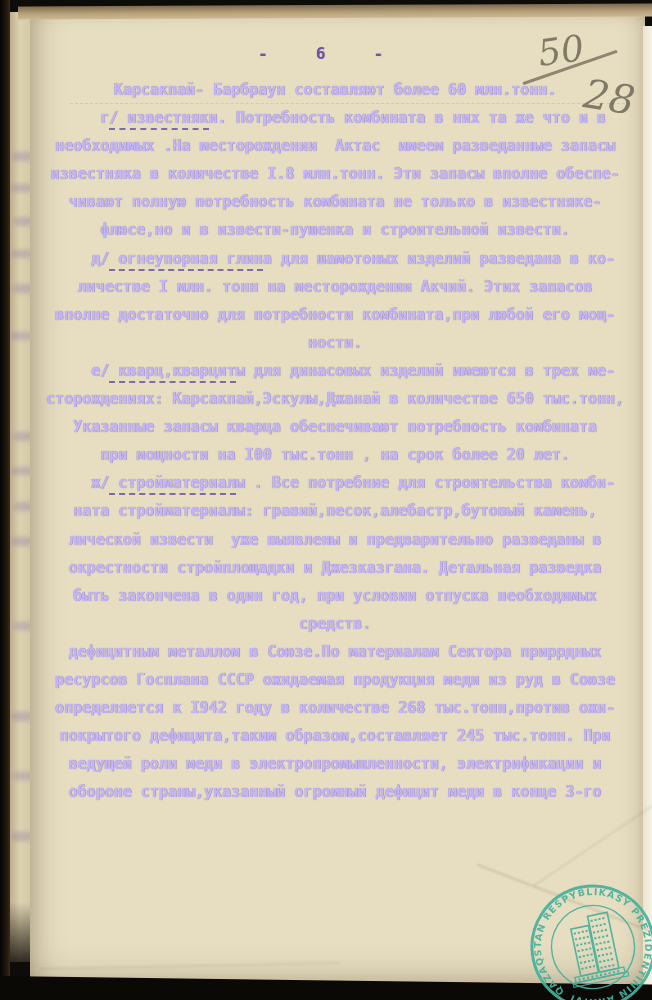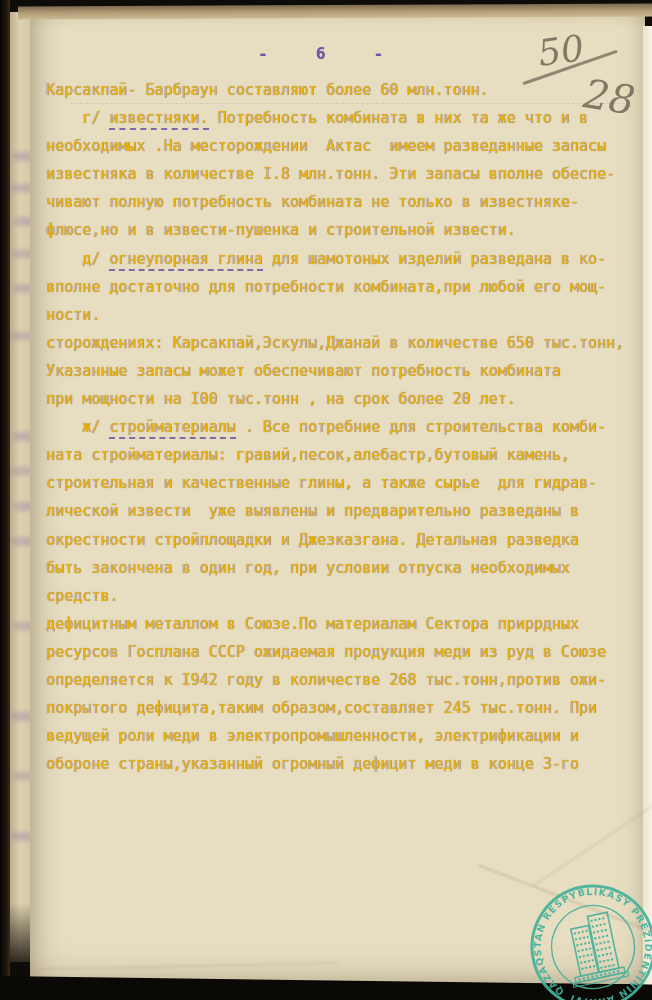--- a/index.html
+++ b/index.html
@@ -53,23 +53,24 @@
   .bottom-edge{
     position:absolute;left:-6px;top:976px;width:710px;height:40px;
     background:#0b0906;transform:rotate(0.75deg);transform-origin:left top;z-index:7;
   }
   
   .textblock{
     position:absolute;left:46px;top:76px;z-index:8;
   }
   .tline{
     position:relative;height:28.1px;line-height:28.1px;
-    font-size:15px;font-weight:400;white-space:pre;
-    color:#eab308;
+    font-size:15px;font-weight:700;white-space:pre;
+    color:#c4b5fd;
     text-shadow:0.5px 0.4px 0.8px rgba(84,62,145,.55), -0.4px 0 0.7px rgba(84,62,145,.30);
+    text-align:center;
   }
   .tul{
     position:absolute;bottom:2px;height:0;
     border-bottom:2px dashed rgba(107,87,161,.85);
   }
   .page-number{
     position:absolute;left:258px;top:44px;z-index:8;
     font-size:16px;font-weight:700;white-space:pre;color:#6b57a1;
     text-shadow:0.5px 0.4px 0.8px rgba(84,62,145,.5);
   }
@@ -136,28 +137,29 @@
   <div class="hand hand-28">28</div>
 
   <div class="textblock">
       <div class="tline">Карсакпай- Барбраун составляют более 60 млн.тонн.</div>
       <div class="tline">    г/ известняки. Потребность комбината в них та же что и в<i class="tul" style="left: 7ch; width: 11ch;"></i></div>
       <div class="tline">необходимых .На месторождении  Актас  имеем разведанные запасы</div>
       <div class="tline">известняка в количестве I.8 млн.тонн. Эти запасы вполне обеспе-</div>
       <div class="tline">чивают полную потребность комбината не только в известняке-</div>
       <div class="tline">флюсе,но и в извести-пушенка и строительной извести.</div>
       <div class="tline">    д/ огнеупорная глина для шамотоных изделий разведана в ко-<i class="tul" style="left: 7ch; width: 17ch;"></i></div>
+      <div class="tline">личестве I млн. тонн на месторождении Акчий. Этих запасов</div>
       <div class="tline">вполне достаточно для потребности комбината,при любой его мощ-</div>
       <div class="tline">ности.</div>
+      <div class="tline">    е/ кварц,кварциты для динасовых изделий имеются в трех ме-<i class="tul" style="left: 7ch; width: 14ch;"></i></div>
       <div class="tline">сторождениях: Карсакпай,Эскулы,Джанай в количестве 650 тыс.тонн,</div>
-      <div class="tline">Указанные запасы может обеспечивают потребность комбината</div>
+      <div class="tline">Указанные запасы кварца обеспечивают потребность комбината</div>
       <div class="tline">при мощности на I00 тыс.тонн , на срок более 20 лет.</div>
       <div class="tline">    ж/ стройматериалы . Все потребние для строительства комби-<i class="tul" style="left: 7ch; width: 14ch;"></i></div>
       <div class="tline">ната стройматериалы: гравий,песок,алебастр,бутовый камень,</div>
-      <div class="tline">строительная и качественные глины, а также сырье  для гидрав-</div>
       <div class="tline">лической извести  уже выявлены и предварительно разведаны в</div>
       <div class="tline">окрестности стройплощадки и Джезказгана. Детальная разведка</div>
       <div class="tline">быть закончена в один год, при условии отпуска необходимых</div>
       <div class="tline">средств.</div>
       <div class="tline">дефицитным металлом в Союзе.По материалам Сектора приррдных</div>
       <div class="tline">ресурсов Госплана СССР ожидаемая продукция меди из руд в Союзе</div>
       <div class="tline">определяется к I942 году в количестве 268 тыс.тонн,против ожи-</div>
       <div class="tline">покрытого дефицита,таким образом,составляет 245 тыс.тонн. При</div>
       <div class="tline">ведущей роли меди в электропромышленности, электрификации и</div>
       <div class="tline">обороне страны,указанный огромный дефицит меди в конце 3-го</div>

